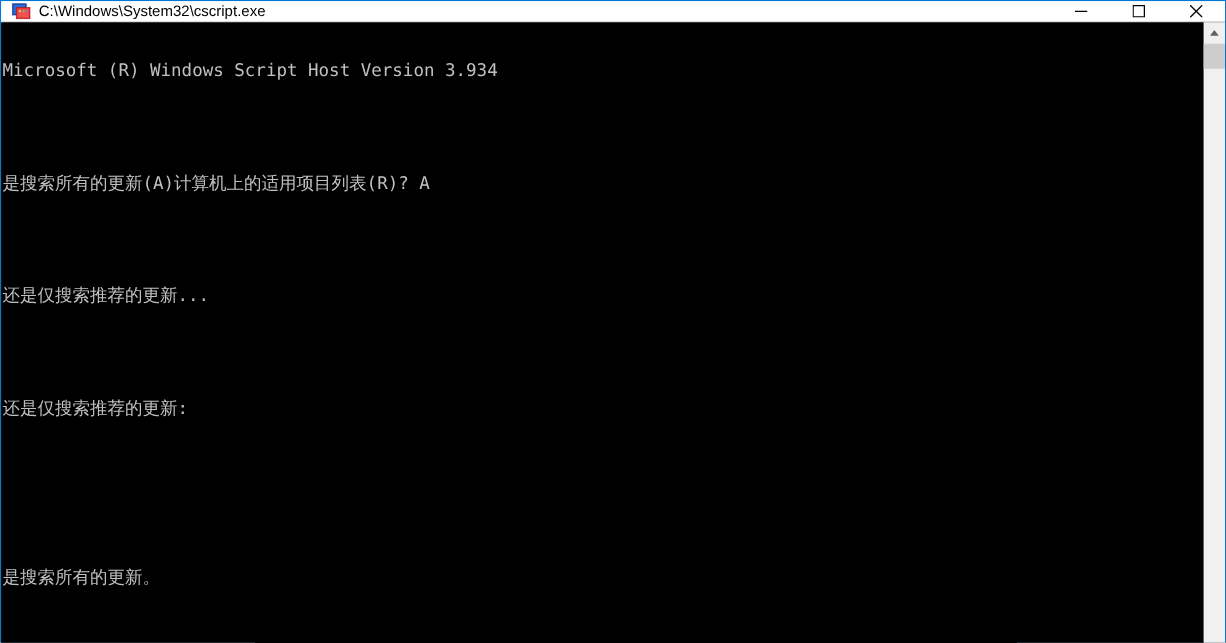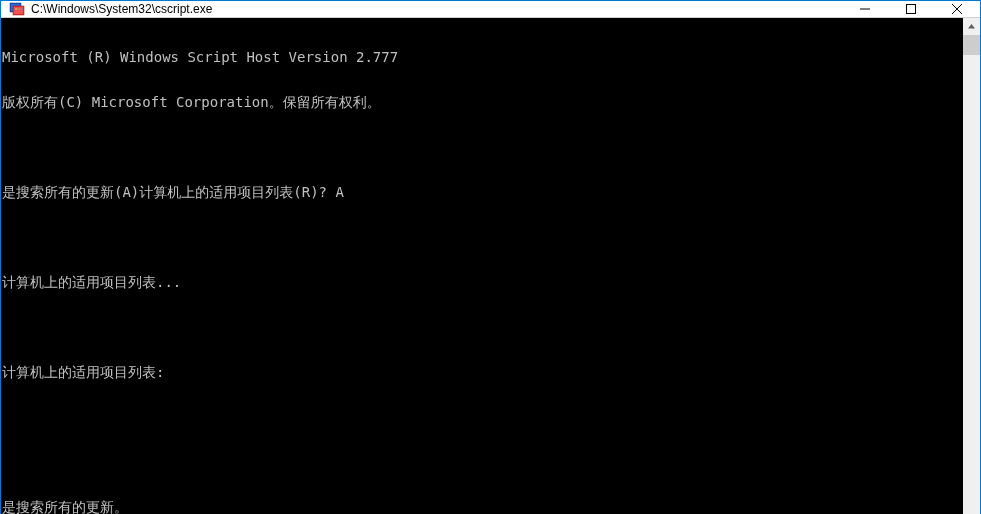--- a/index.html
+++ b/index.html
@@ -132,28 +132,27 @@
         <svg width="10" height="10" viewBox="0 0 10 10">
           <line x1="0" y1="0" x2="10" y2="10" stroke-width="1"></line>
           <line x1="10" y1="0" x2="0" y2="10" stroke-width="1"></line>
         </svg>
       </div>
     </div>
   </div>
 
   <div class="client-area">
     <div class="console">
-      <div class="line">Microsoft (R) Windows Script Host Version 2.777</div>
-      <div class="line">版权所有(C) Microsoft Corporation。保留所有权利。</div>
+      <div class="line">Microsoft (R) Windows Script Host Version 3.934</div>
       <div class="line"></div>
       <div class="line">是搜索所有的更新(A)计算机上的适用项目列表(R)? A</div>
       <div class="line"></div>
-      <div class="line">计算机上的适用项目列表...</div>
+      <div class="line">还是仅搜索推荐的更新...</div>
       <div class="line"></div>
-      <div class="line">计算机上的适用项目列表:</div>
+      <div class="line">还是仅搜索推荐的更新:</div>
       <div class="line"></div>
       <div class="line"></div>
       <div class="line">是搜索所有的更新。</div>
       
       
     </div>
 
     <div class="scrollbar">
       <div class="sb-btn">
         <svg width="9" height="9" viewBox="0 0 9 9">

